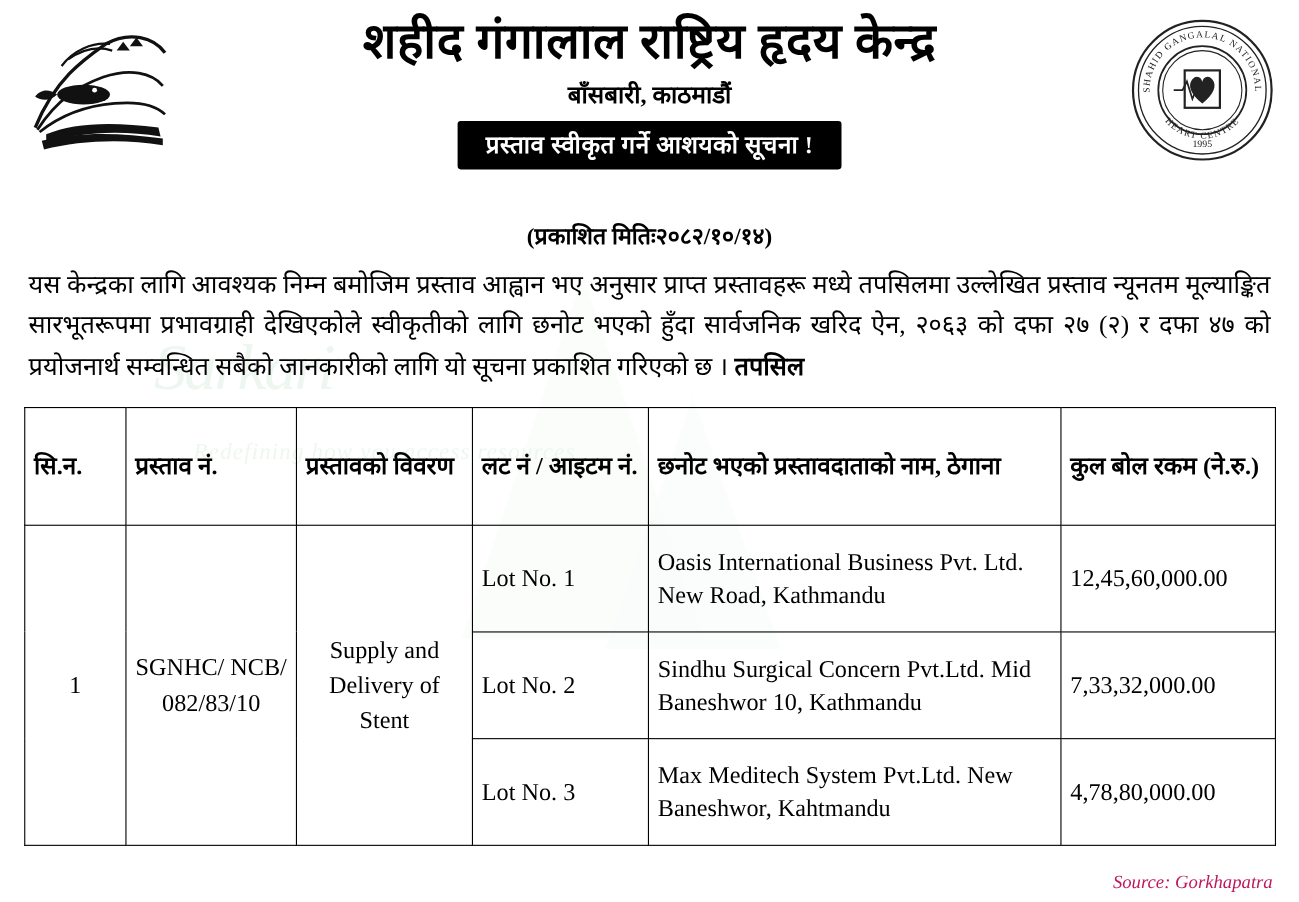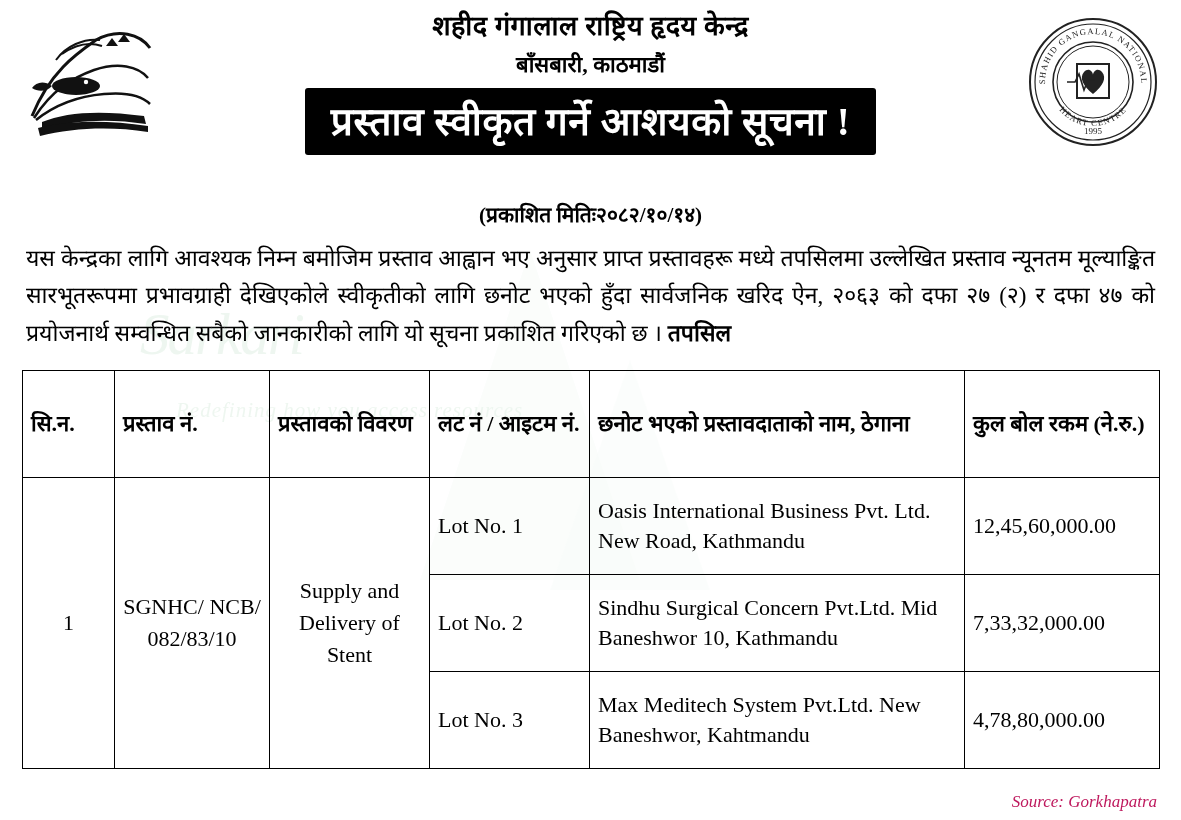--- a/index.html
+++ b/index.html
@@ -102,35 +102,35 @@
     right: 0px;
     top: 6px;
     width: 132px;
     height: 132px;
   }
   .header-center {
     text-align: center;
     padding: 0 150px;
   }
   .org-name {
-    font-size: 27px;
+    font-size: 45px;
     font-weight: bold;
     line-height: 1.25;
     letter-spacing: 0.5px;
   }
   .org-addr {
     font-size: 22px;
     font-weight: bold;
     margin-top: 4px;
   }
   .notice-banner {
     display: inline-block;
     background: #000000;
     color: #ffffff;
-    font-size: 39px;
+    font-size: 22px;
     font-weight: bold;
     padding: 5px 26px 9px 26px;
     margin-top: 10px;
     border-radius: 3px;
     letter-spacing: 0.5px;
   }
   .pub-date {
     text-align: center;
     font-size: 21px;
     font-weight: bold;

